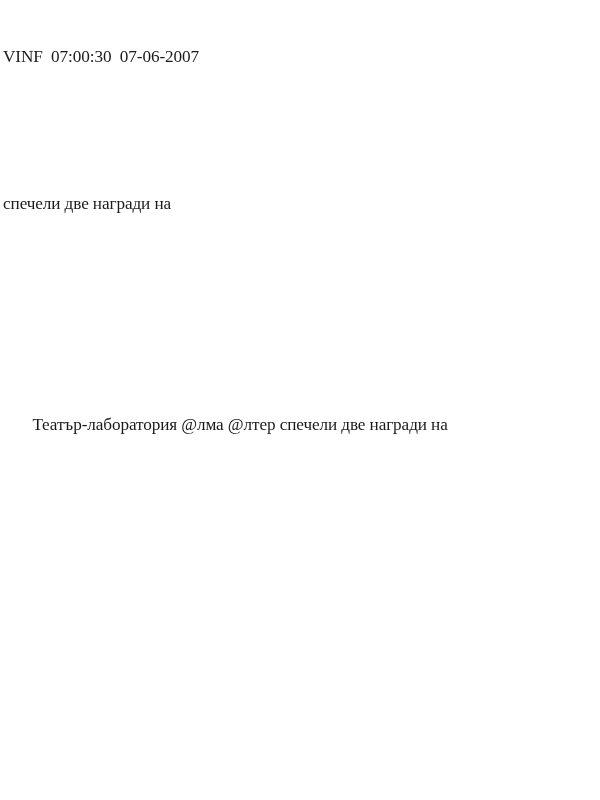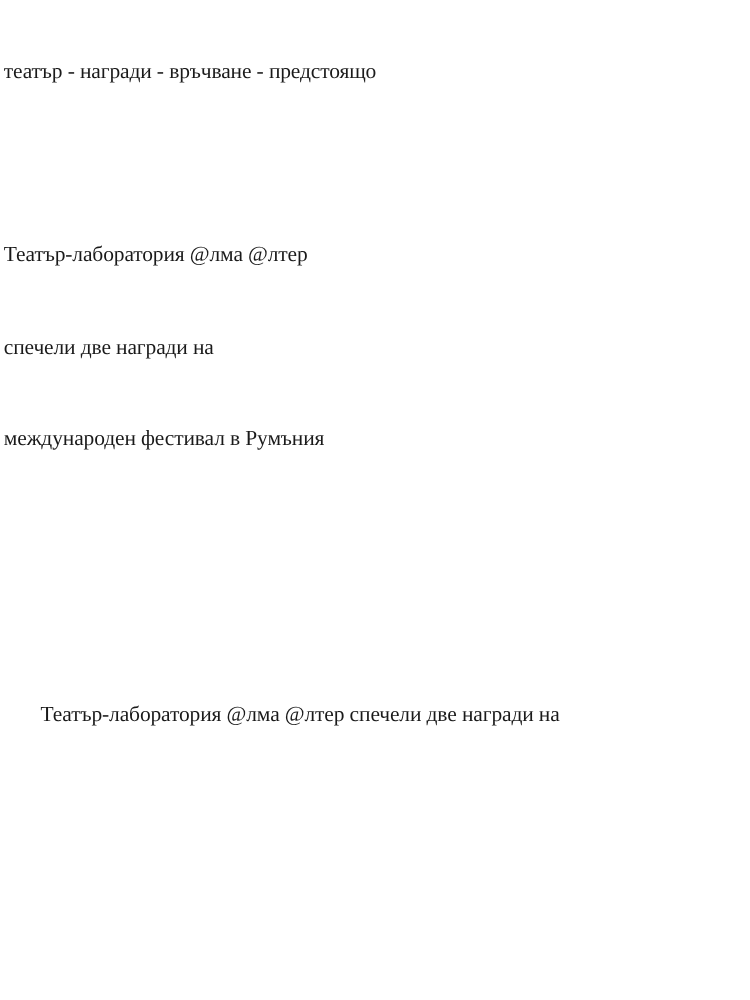--- a/index.html
+++ b/index.html
@@ -12,25 +12,23 @@
     color: #1a1a1a;
     white-space: pre;
     letter-spacing: -0.1px;
   }
   .line { display: block; height: 24.5px; }
 </style>
 </head>
 <body>
 
 <div class="doc">
-  <span class="line">театър - награди - връчване - предстоящо</span>
+  <span class="line">VINF  07:00:30  07-06-2007</span>
   <span class="line"></span>
-  <span class="line">Театър-лаборатория @лма @лтер</span>
   <span class="line">спечели две награди на</span>
-  <span class="line">международен фестивал в Румъния</span>
   <span class="line"></span>
   <span class="line"></span>
   <span class="line">       Театър-лаборатория @лма @лтер спечели две награди на</span>
   
   
   
   
   
   
   

